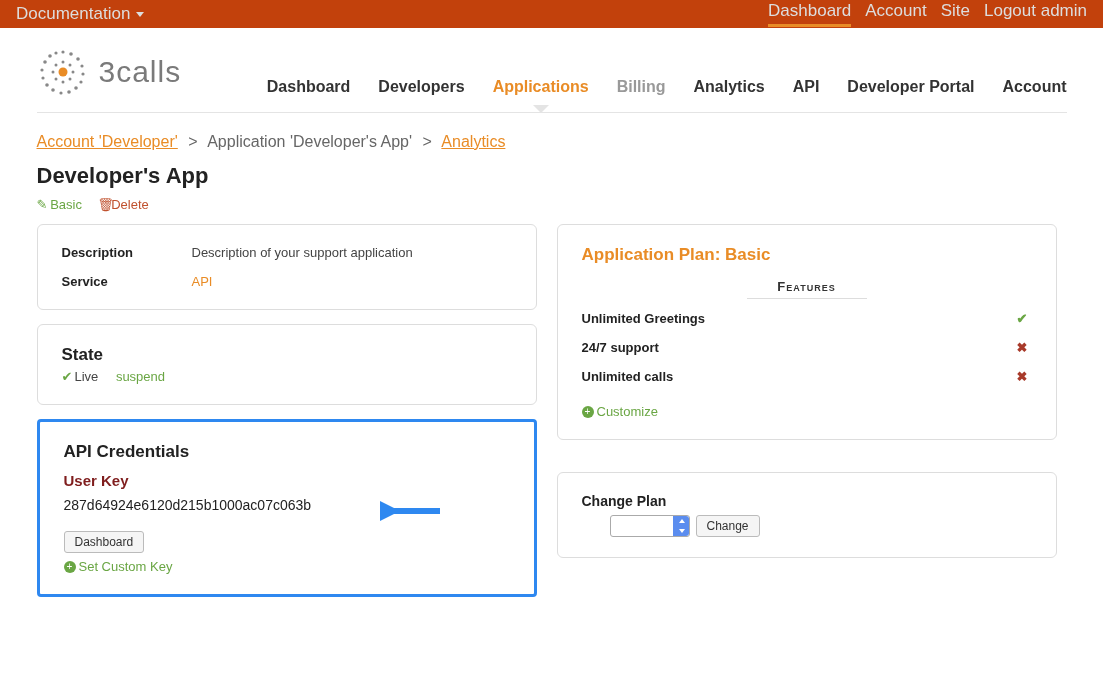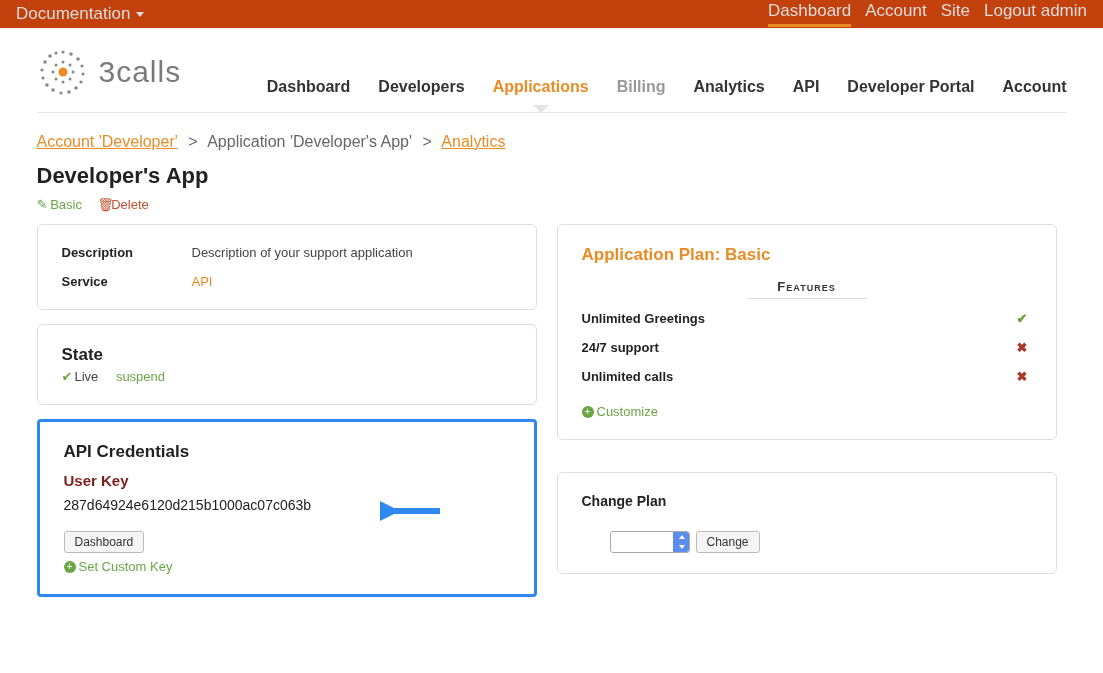--- a/index.html
+++ b/index.html
@@ -47,21 +47,21 @@
   .suspend-link { color: #6aa644; text-decoration: none; margin-left: 14px; cursor: pointer; }
   .key-text { font-family: inherit; font-size: 14px; color: #222; margin: 8px 0 18px 0; }
   .btn { display: inline-block; border: 1px solid #bbb; background: #f5f5f5; border-radius: 3px; padding: 3px 10px; font-size: 12px; cursor: pointer; color: #333; }
   .green-link { color: #6aa644; text-decoration: none; font-size: 13px; display: inline-flex; align-items: center; gap: 3px; cursor: pointer; margin-top: 6px;}
   .plus-circle { display: inline-flex; width: 12px; height: 12px; border-radius: 50%; background: #6aa644; color: #fff; font-size: 10px; align-items: center; justify-content: center; line-height: 1; }
   .plan-title { color: #e98c26; font-size: 17px; font-weight: 700; margin-bottom: 14px; }
   .features-heading { text-align: center; font-variant: small-caps; font-weight: 700; font-size: 13px; letter-spacing: 1px; border-bottom: 1px solid #ddd; padding-bottom: 4px; margin: 0 auto 12px auto; width: 120px; }
   .feature-row { display: flex; justify-content: space-between; align-items: center; font-size: 13px; font-weight: 600; color: #222; margin-bottom: 14px; padding: 0 4px 0 0; }
   .feature-row .check { color: #6aa644; }
   .feature-row .cross { color: #a83a2a; font-weight: 700; }
-  .change-plan-row { display: flex; align-items: center; gap: 6px; margin-top: 22px; padding-left: 28px; }
+  .change-plan-row { display: flex; align-items: center; gap: 6px; margin-top: 6px; padding-left: 28px; }
   .change-plan-row select { width: 80px; height: 22px; border: 1px solid #aaa; border-radius: 3px; background: #fff; }
   .arrow-annot { position: absolute; left: 340px; top: 74px; }
   .pencil-icon, .trash-icon { font-style: normal; }
   .select-wrap { position:relative; display:inline-block; }
   .select-wrap::after { content:""; position:absolute; right:1px; top:1px; bottom:1px; width:16px; background:#5b8def; border-radius:0 3px 3px 0; pointer-events:none; }
   .select-wrap::before { content:""; position:absolute; right:5px; top:50%; width:0; height:0; border-left:3px solid transparent; border-right:3px solid transparent; border-top:4px solid #fff; z-index:2; pointer-events:none; transform:translateY(3px);}
   .select-wrap .tri-up { position:absolute; right:5px; top:50%; width:0;height:0; border-left:3px solid transparent; border-right:3px solid transparent; border-bottom:4px solid #fff; z-index:2; pointer-events:none; transform:translateY(-7px);}
 </style>
 </head>
 <body>

